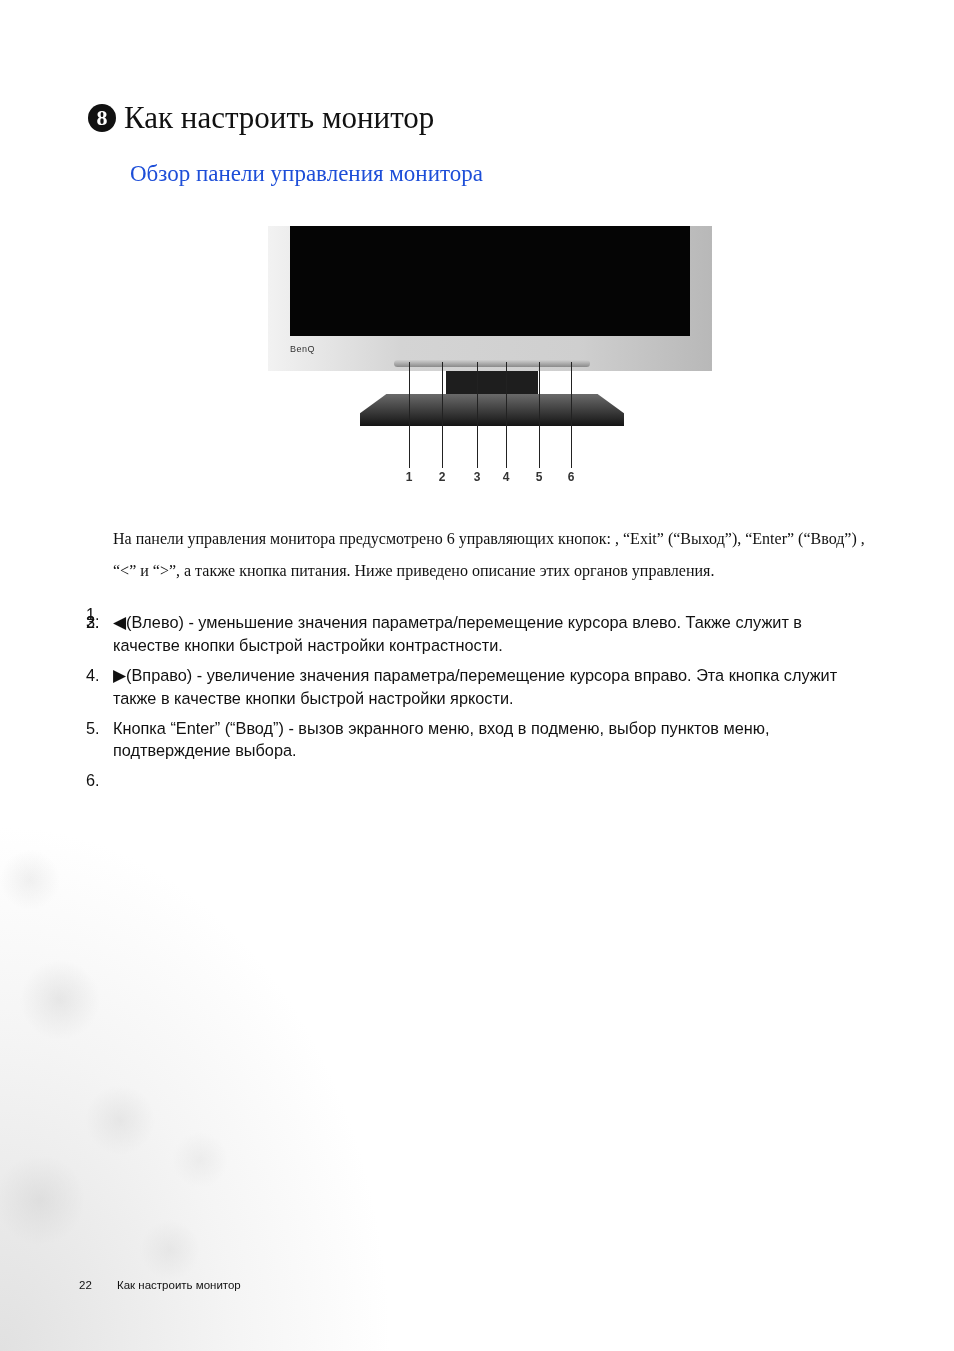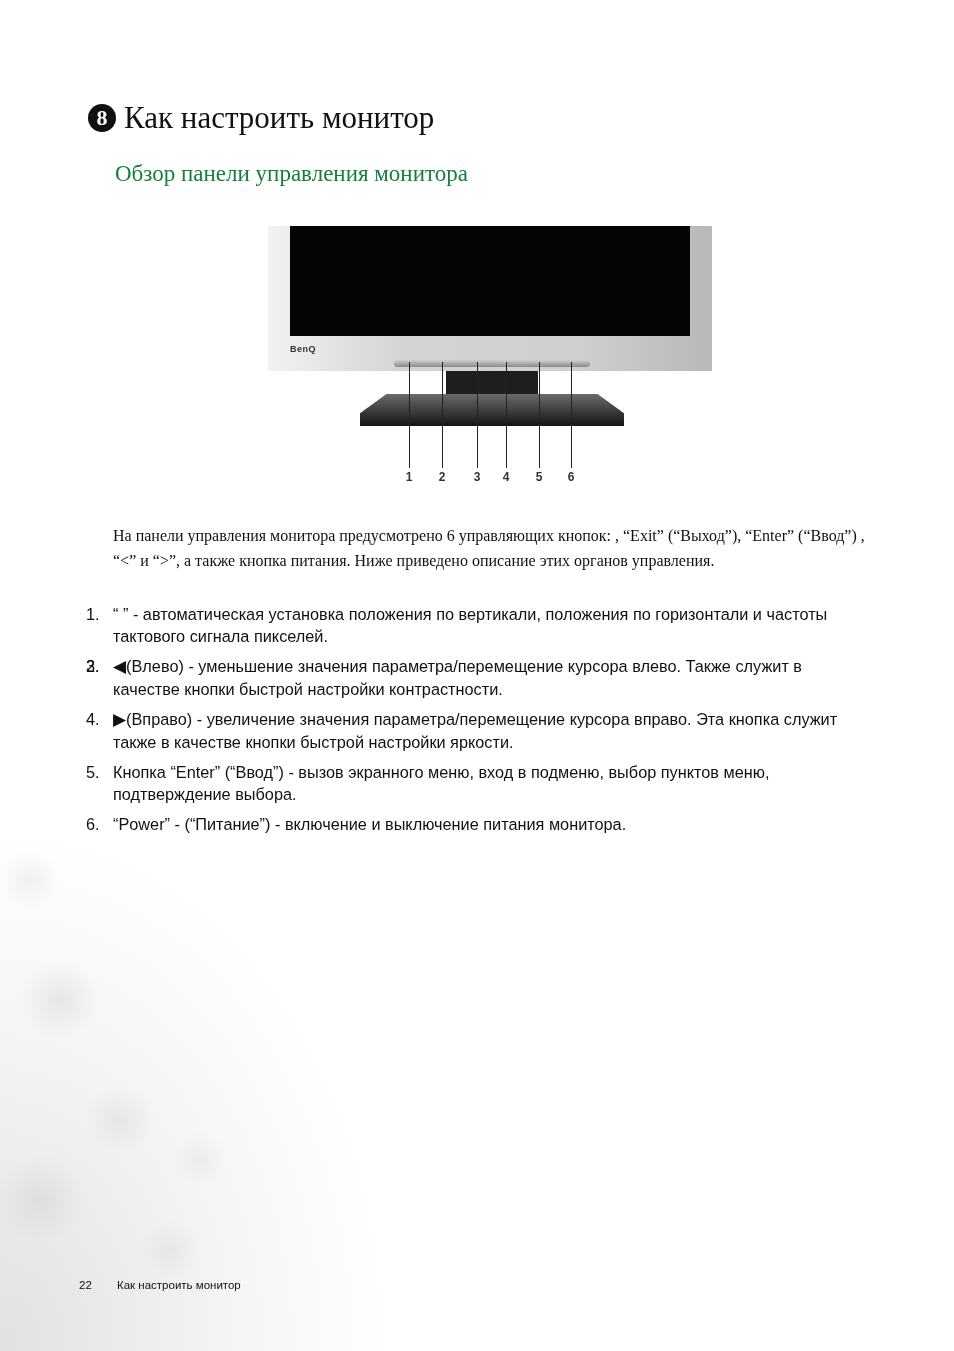--- a/index.html
+++ b/index.html
@@ -25,36 +25,36 @@
     font-family:"Liberation Serif", serif; font-size:31px; color:#111;
     display:flex; align-items:center;
   }
   .badge {
     display:inline-flex; width:28px; height:28px; border-radius:50%;
     background:#111; color:#fff; align-items:center; justify-content:center;
     font-size:22px; font-family:"Liberation Serif", serif; font-weight:bold;
     margin-right:8px;
   }
   .subtitle {
-    position:absolute; left:115px; top:161px;
-    font-family:"Liberation Serif", serif; font-size:23px; color:#15803d;
+    position:absolute; left:130px; top:161px;
+    font-family:"Liberation Serif", serif; font-size:23px; color:#1d4ed8;
   }
   .figure {
     position:absolute; left:268px; top:226px; width:446px; height:270px;
   }
   .bezel {
     position:absolute; left:0; top:0; width:444px; height:145px;
     background:linear-gradient(90deg,#f2f2f2 0%,#d4d4d4 30%,#cfcfcf 70%,#b8b8b8 100%);
   }
   .screen {
     position:absolute; left:22px; top:0; width:400px; height:110px;
     background:#050505;
   }
   .brand {
-    position:absolute; left:22px; top:118px; font-size:9px; font-weight:bold;
+    position:absolute; left:22px; top:118px; font-size:9px; font-weight:normal;
     color:#333; letter-spacing:0.5px;
   }
   .button-strip {
     position:absolute; left:126px; top:134px; width:196px; height:7px;
     background:linear-gradient(#cfcfcf,#8a8a8a); border-radius:4px;
   }
   .neck {
     position:absolute; left:178px; top:145px; width:92px; height:26px;
     background:#1e1e1e;
   }
@@ -65,21 +65,21 @@
   }
   .callout-line {
     position:absolute; top:136px; width:1px; height:106px; background:#222;
   }
   .callout-num {
     position:absolute; top:244px; width:14px; text-align:center;
     font-size:12px; color:#333; font-weight:bold;
   }
   .intro {
     position:absolute; left:113px; top:523px; width:760px;
-    font-family:"Liberation Serif", serif; font-size:16px; line-height:25px; color:#111;
+    font-family:"Liberation Serif", serif; font-size:16px; line-height:32px; color:#111;
   }
   .list {
     position:absolute; left:86px; top:603px; width:780px; margin:0; padding:0;
     list-style:none; font-size:16.3px; line-height:22px; color:#111;
   }
   .list li { position:relative; padding-left:27px; margin-bottom:8px; }
   .list .num { position:absolute; left:0; top:0; }
   .arrow-icon { font-size:17px; }
   .footer {
     position:absolute; left:79px; top:1279px; font-size:11.5px; color:#111;
@@ -119,39 +119,37 @@
   <div class="callout-num" style="left:231px">4</div>
   <div class="callout-num" style="left:264px">5</div>
   <div class="callout-num" style="left:296px">6</div>
 </div>
 
 <div class="intro">На панели управления монитора предусмотрено 6 управляющих кнопок:           , “Exit” (“Выход”), “Enter” (“Ввод”) , “&lt;” и “&gt;”, а также кнопка питания. Ниже приведено описание этих органов управления.</div>
 
 <ul class="list">
   <li>
     <span class="num">1.</span>
-    <span>“       ” - автоматическая установка положения по вертикали, положения по горизонтали и частоты тактового сигнала пикселей.</span>
   </li>
   <li>
     <span class="num">2.</span>
   </li>
   <li>
     <span class="num">3.</span>
     <span class="arrow-icon">◀</span><span>(Влево) - уменьшение значения параметра/перемещение курсора влево. Также служит в качестве кнопки быстрой настройки контрастности.</span>
   </li>
   <li>
     <span class="num">4.</span>
     <span class="arrow-icon">▶</span><span>(Вправо) - увеличение значения параметра/перемещение курсора вправо. Эта кнопка служит также  в качестве кнопки быстрой настройки  яркости.</span>
   </li>
   <li>
     <span class="num">5.</span>
     <span>Кнопка “Enter” (“Ввод”) - вызов экранного меню, вход в подменю, выбор пунктов меню, подтверждение выбора.</span>
   </li>
   <li>
     <span class="num">6.</span>
-    <span>“Power” - (“Питание”) - включение и выключение питания монитора.</span>
   </li>
 </ul>
 
 <div class="footer">
   <span class="page">22</span>
   <span>Как настроить монитор</span>
 </div>
 
 </body></html>

